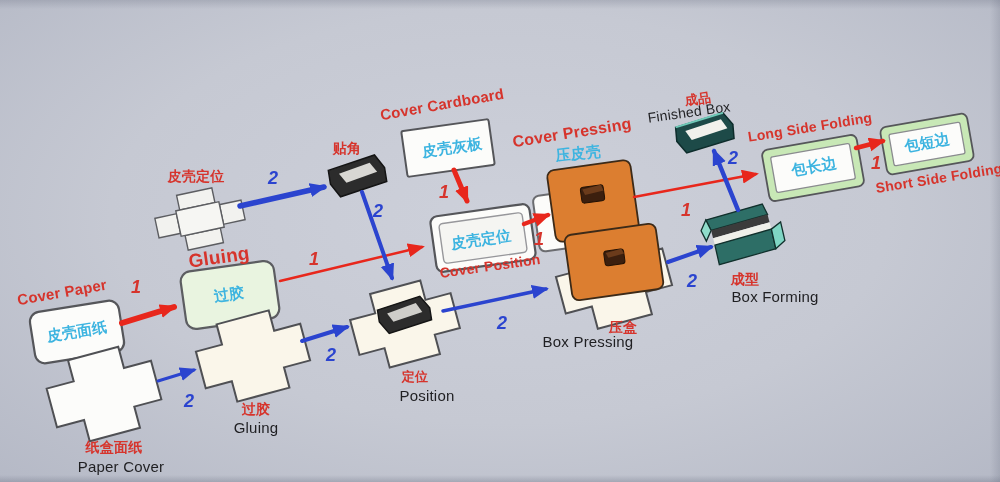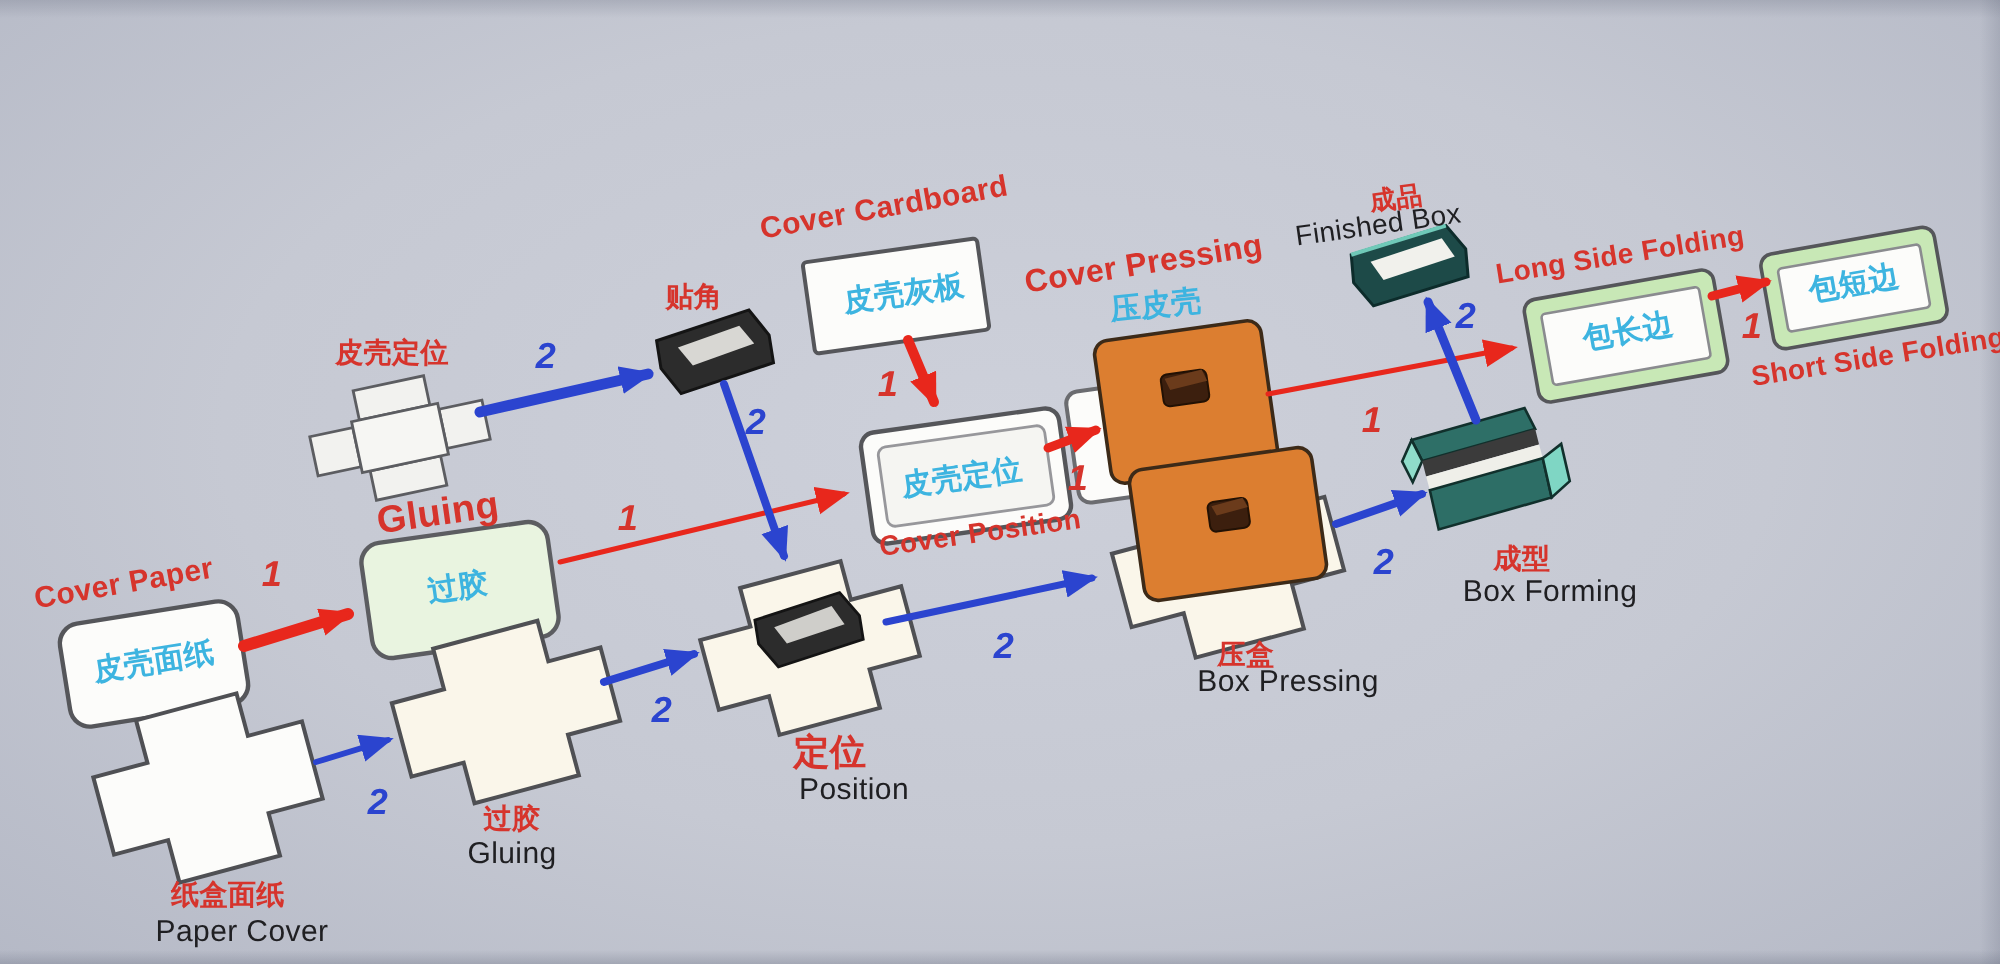--- a/index.html
+++ b/index.html
@@ -164,33 +164,33 @@
 
   <div class="lbl red" style="left:196px;top:176px;font-size:14px;">皮壳定位</div>
   <div class="lbl red" style="left:347px;top:148px;font-size:14px;">贴角</div>
 
   <div class="lbl red r-10" style="left:442px;top:104px;">Cover Cardboard</div>
   <div class="lbl cyan r-8" style="left:452px;top:147px;">皮壳灰板</div>
 
   <div class="lbl cyan r-8" style="left:481px;top:239px;">皮壳定位</div>
   <div class="lbl red r-8" style="left:490px;top:266px;font-size:14px;">Cover Position</div>
 
-  <div class="lbl red" style="left:415px;top:376px;font-size:18px;">定位</div>
+  <div class="lbl red" style="left:415px;top:376px;font-size:13px;">定位</div>
   <div class="lbl dark" style="left:413px;top:395px;padding-left:28px;">Position</div>
 
   <div class="lbl red r-9" style="left:572px;top:133px;font-size:16px;">Cover Pressing</div>
   <div class="lbl cyan r-6" style="left:578px;top:153px;">压皮壳</div>
 
   <div class="lbl red" style="left:623px;top:327px;font-size:14px;">压盒</div>
-  <div class="lbl dark" style="left:644px;top:341px;text-align:center;">Box Pressing</div>
+  <div class="lbl dark" style="left:588px;top:341px;text-align:center;">Box Pressing</div>
 
   <div class="lbl red r-8" style="left:698px;top:99px;font-size:13px;">成品</div>
   <div class="lbl dark r-8" style="left:689px;top:112px;font-size:14px;">Finished Box</div>
 
-  <div class="lbl red" style="left:745px;top:279px;font-size:14px;margin-left:16px;">成型</div>
+  <div class="lbl red" style="left:745px;top:279px;font-size:14px;">成型</div>
   <div class="lbl dark" style="left:775px;top:296px;">Box Forming</div>
 
   <div class="lbl red r-9" style="left:810px;top:127px;font-size:14px;">Long Side Folding</div>
   <div class="lbl cyan r-10" style="left:814px;top:166px;">包长边</div>
 
   <div class="lbl cyan r-10" style="left:927px;top:142px;">包短边</div>
   <div class="lbl red r-9" style="left:939px;top:178px;font-size:14px;">Short Side Folding</div>
 
   <div class="lbl red num" style="left:136px;top:287px;">1</div>
   <div class="lbl red num" style="left:314px;top:259px;">1</div>

